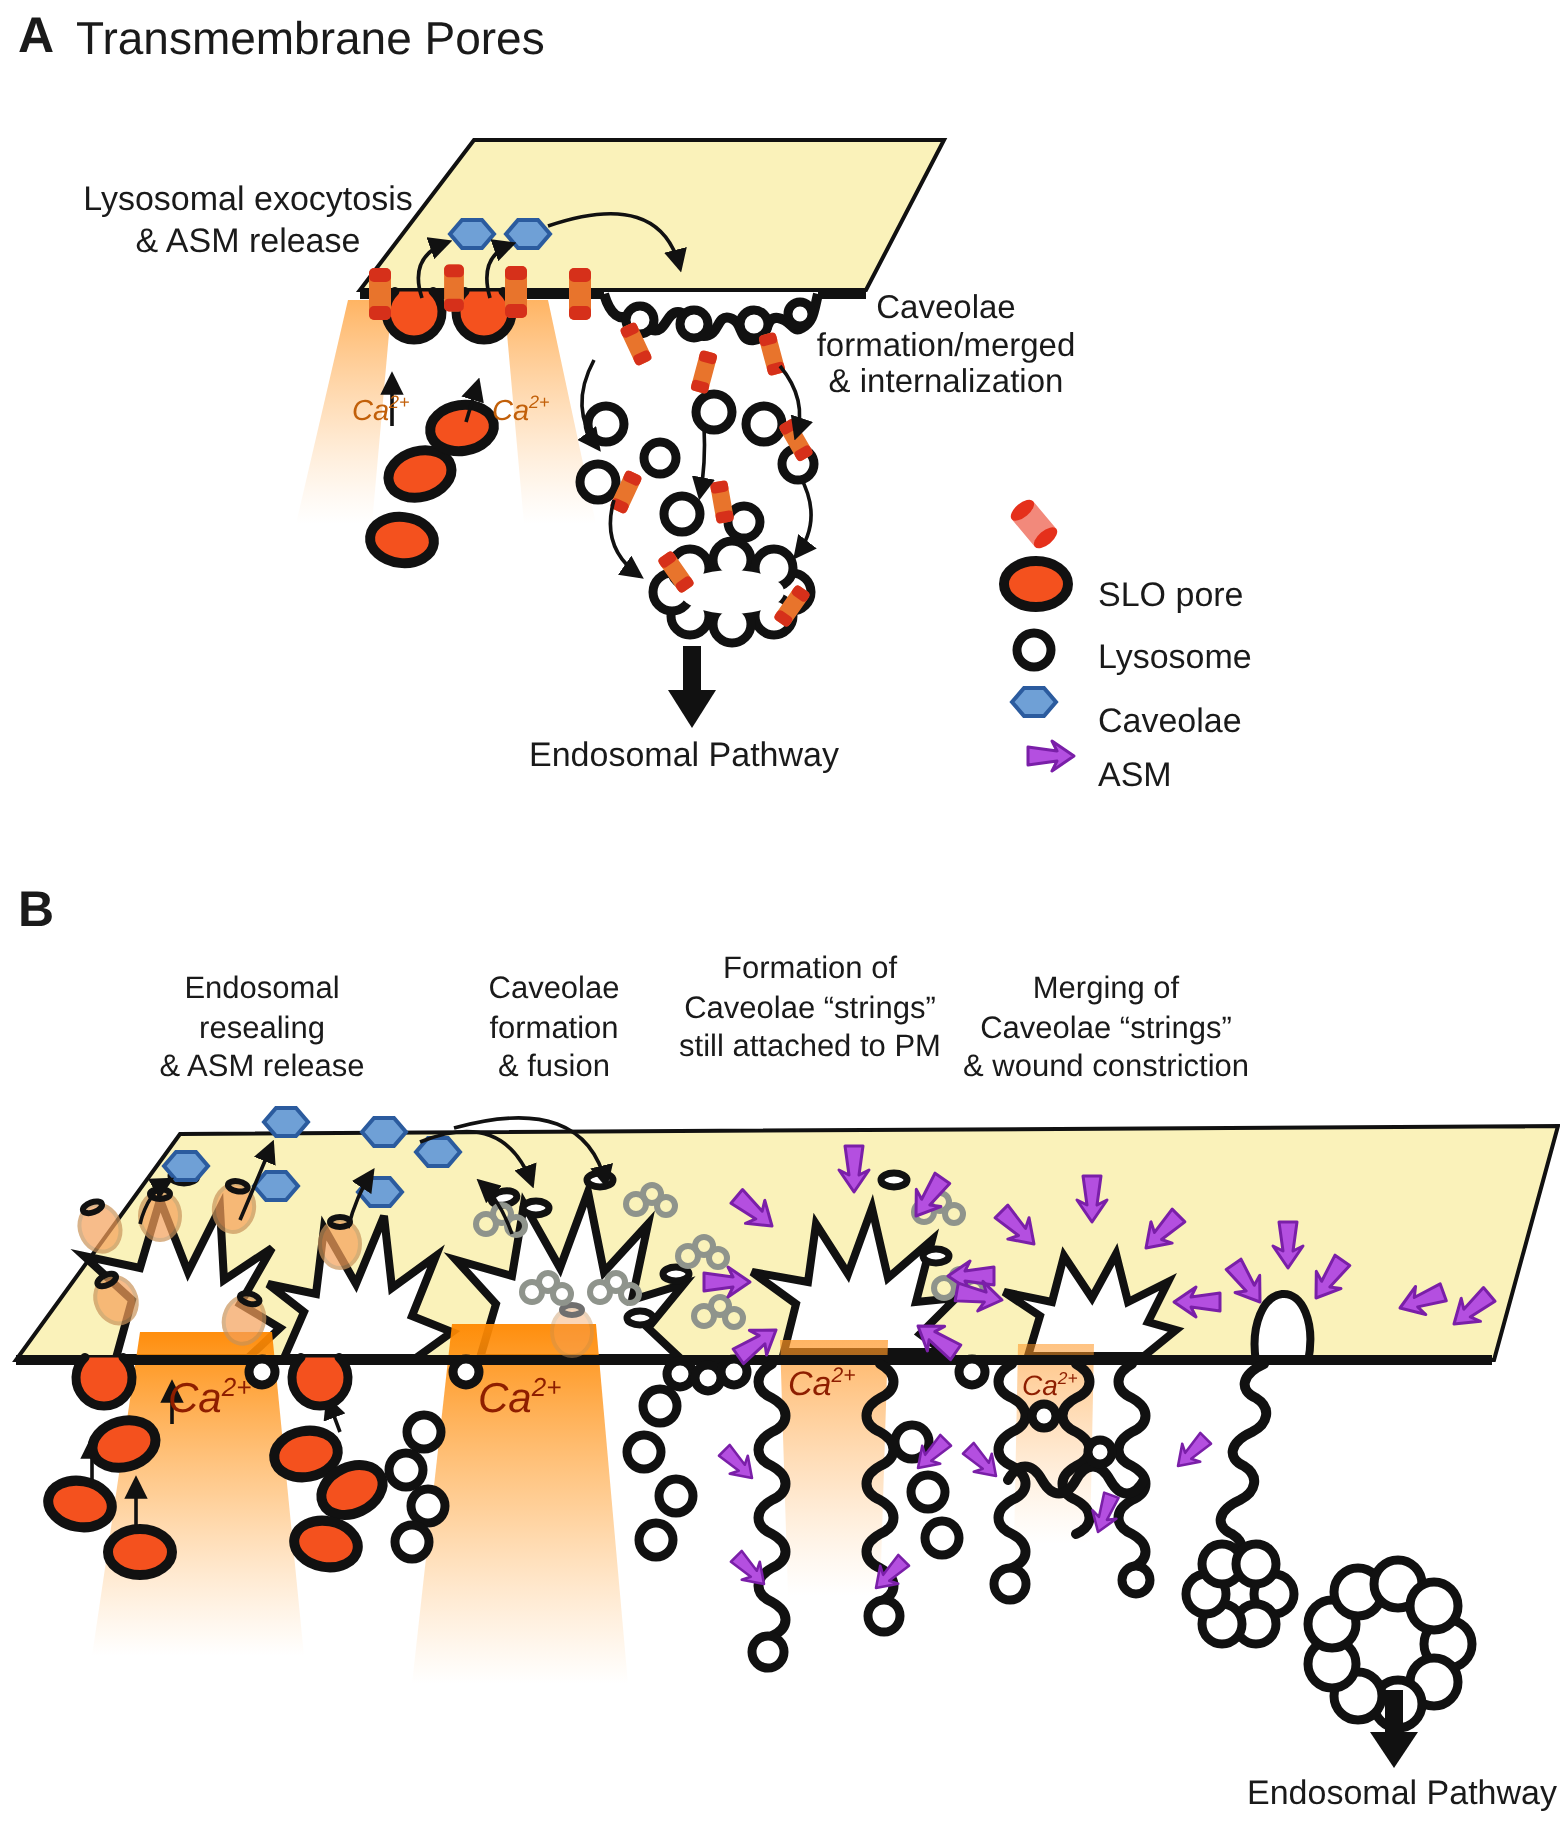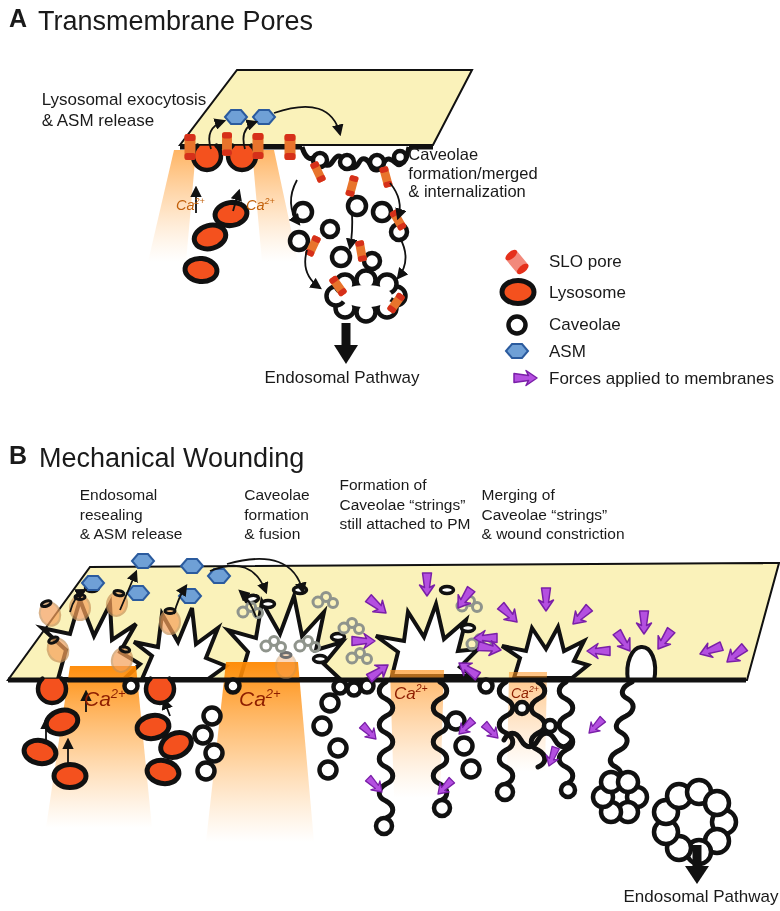--- a/index.html
+++ b/index.html
@@ -1,26 +1,26 @@
 <!DOCTYPE html>
 <html><head>
 <meta charset="utf-8">
 <style>
   html,body{margin:0;padding:0;background:#fff;}
   .canvas{position:relative;width:780px;height:911px;background:#fff;overflow:hidden;
           font-family:"Liberation Sans",sans-serif;color:#1a1a1a;}
   .canvas svg.art{position:absolute;left:0;top:0;}
   .lbl{position:absolute;white-space:nowrap;}
-  .center{transform:translateX(-50%);text-align:left;}
+  .center{transform:translateX(-50%);text-align:center;}
   .tag{font-weight:700;font-size:25px;}
-  .ptitle{font-size:27px;}
+  .ptitle{font-size:23px;}
   .txt17{font-size:17px;line-height:21px;}
   .txt165{font-size:16.5px;line-height:18.5px;}
   .stage{font-size:15.5px;line-height:19.5px;}
-  .legend-label{position:absolute;font-size:17px;}
+  .legend-label{position:absolute;font-size:17px;margin-top:36px;}
   .ca{position:absolute;font-weight:400;font-style:italic;}
   .ca sup{font-size:62%;}
   .caA{color:#C2600A;font-size:14.5px;}
   .caB{color:#8E1E00;}
   
   .sheet{fill:#FAF2BA;stroke:#111;stroke-width:2;}
   .mline{fill:none;stroke:#111;stroke-width:5;}
   .wound{fill:#fff;stroke:#111;stroke-width:4;stroke-linejoin:miter;}
   .cav{fill:#fff;stroke:#111;stroke-width:4.5;}
   .thin{fill:none;stroke:#111;stroke-width:1.8;}
@@ -354,24 +354,22 @@
 
 <div class="lbl center txt17" style="left:342px;top:367px">Endosomal Pathway</div>
 
 <div class="ca caA" style="left:176px;top:196px"><span>Ca</span><sup>2+</sup></div>
 <div class="ca caA" style="left:246px;top:196px"><span>Ca</span><sup>2+</sup></div>
 
 <div class="legend-label" style="left:549px;top:252px">SLO pore</div>
 <div class="legend-label" style="left:549px;top:283px">Lysosome</div>
 <div class="legend-label" style="left:549px;top:315px">Caveolae</div>
 <div class="legend-label" style="left:549px;top:342px">ASM</div>
-<div class="legend-label" style="left:549px;top:369px">Forces applied to membranes</div>
 
 <div class="lbl tag" style="left:9px;top:441px">B</div>
-<div class="lbl ptitle" style="left:39px;top:443px">Mechanical Wounding</div>
 
 <div class="lbl center stage" style="left:131px;top:485px">
   <div>Endosomal</div>
   <div>resealing</div>
   <div>&amp; ASM release</div>
 </div>
 <div class="lbl center stage" style="left:277px;top:485px">
   <div>Caveolae</div>
   <div>formation</div>
   <div>&amp; fusion</div>

